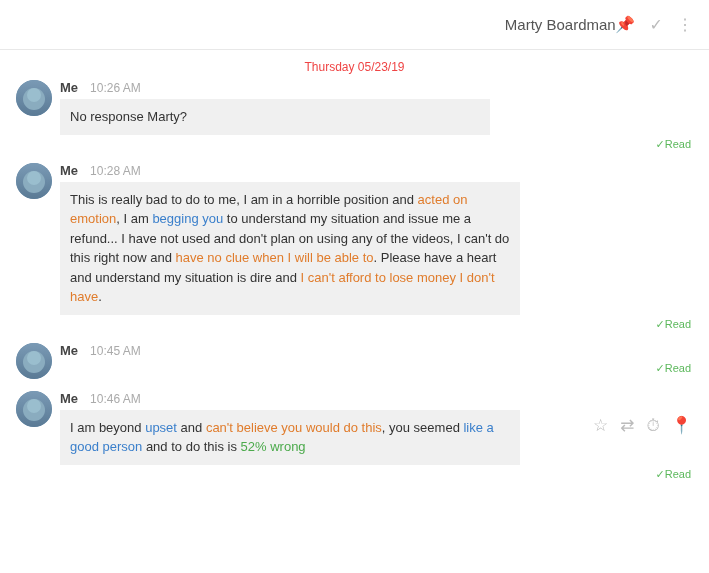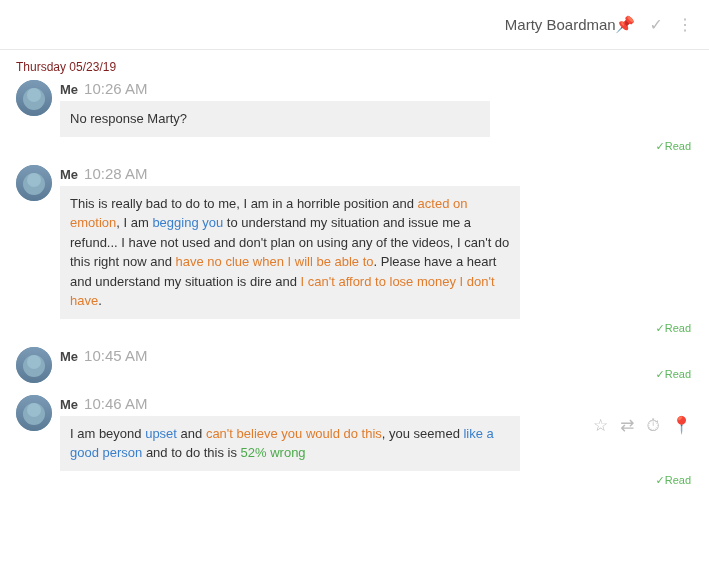--- a/index.html
+++ b/index.html
@@ -32,23 +32,24 @@
       align-items: center;
     }
     .header-icon {
       color: #bbb;
       font-size: 16px;
       cursor: pointer;
     }
 
     
     .date-separator {
+      text-align: center;
       padding: 10px 0 6px;
       font-size: 12px;
-      color: #7f1d1d;
+      color: #ef4444;
     }
 
     
     .chat-area {
       padding: 0 16px;
       overflow-y: auto;
       height: calc(573px - 50px);
     }
 
     
@@ -103,30 +104,30 @@
       background: #9abece;
     }
 
     .message-content {
       flex: 1;
     }
 
     .message-meta {
       display: flex;
       align-items: baseline;
-      gap: 6px;
+      gap: 12px;
       margin-bottom: 4px;
     }
     .sender-name {
       font-size: 13px;
       font-weight: 600;
       color: #444;
     }
     .message-time {
-      font-size: 15px;
+      font-size: 12px;
       color: #aaa;
     }
 
     .bubble {
       background: #f0f0f0;
       border-radius: 0;
       padding: 8px 10px;
       font-size: 13px;
       color: #333;
       max-width: 430px;

